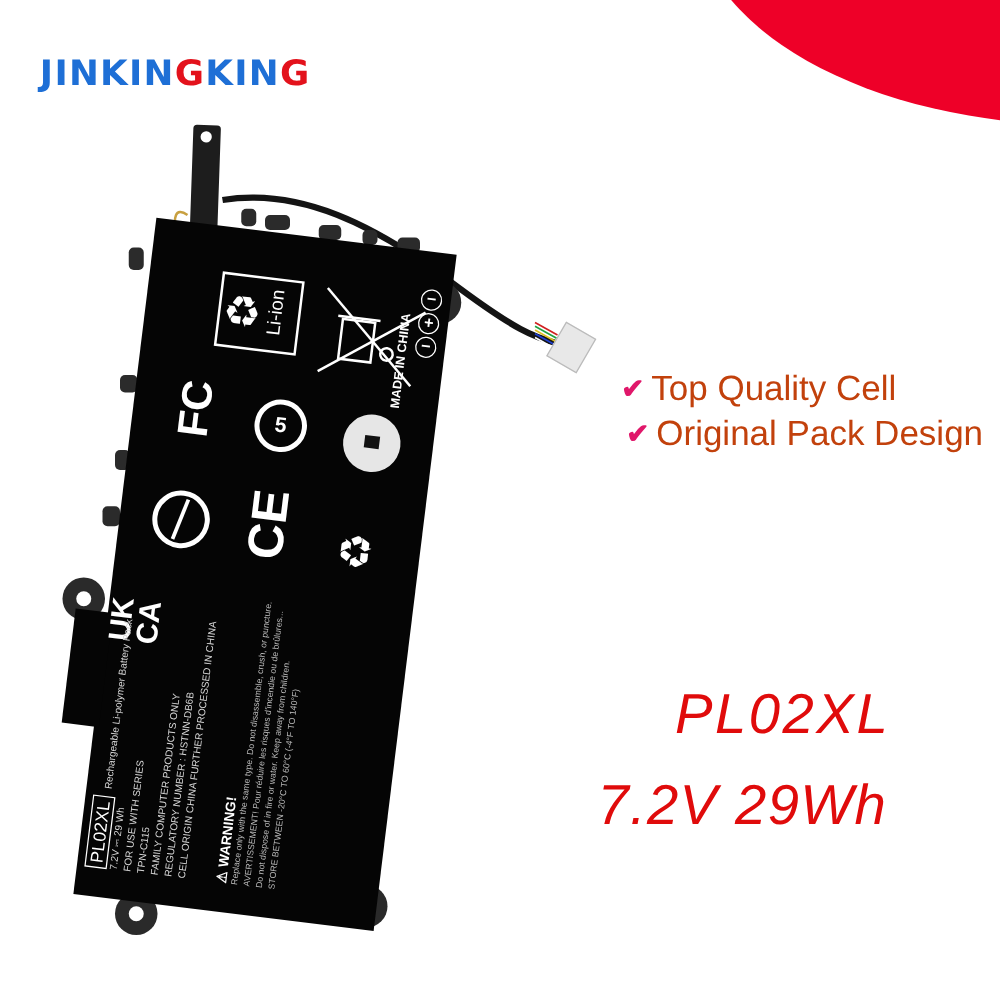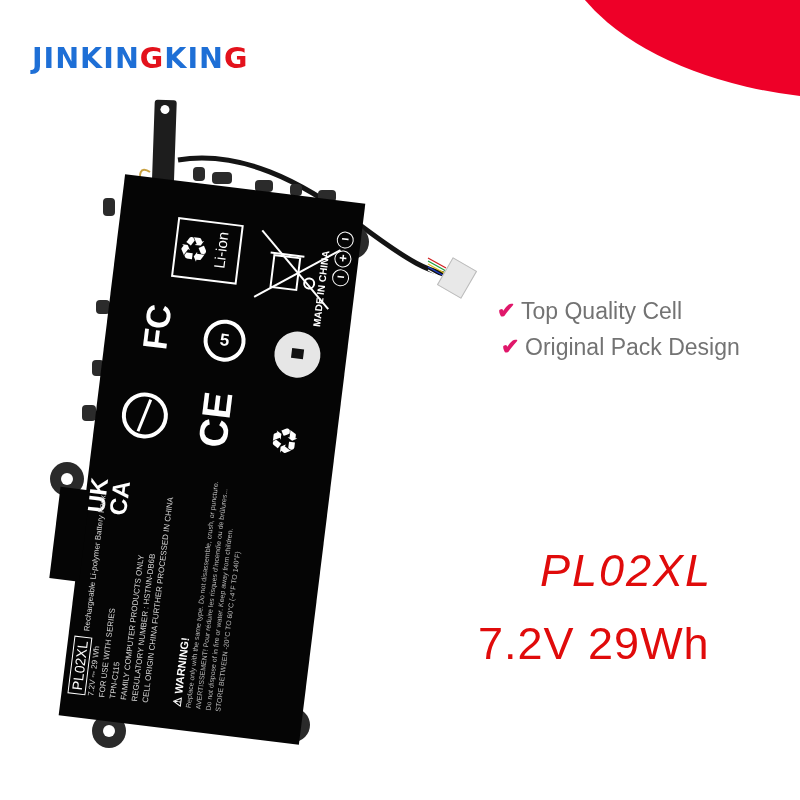--- a/index.html
+++ b/index.html
@@ -6,25 +6,25 @@
   body { width:800px; height:800px; background:#ffffff; position:relative; overflow:hidden; font-family:"Liberation Sans", sans-serif; }
 
   .red-blob { position:absolute; left:555px; top:-250px; width:620px; height:350px; border-radius:50%; background:#ee0028; }
 
   .brand { position:absolute; left:34px; top:42px; font-family:"DejaVu Sans", sans-serif; font-weight:bold; font-size:28px; letter-spacing:1px; color:#1e6fd6; transform:scaleX(1.02); }
   .brand .g { color:#e3121c; }
 
   .features { position:absolute; left:497px; top:293px; }
   .feature { display:flex; align-items:center; height:36px; }
   .feature .check { color:#e0176a; font-size:22px; font-weight:bold; width:22px; margin-right:2px; }
-  .feature .lbl { color:#737373; font-size:23px; }
+  .feature .lbl { color:#c2410c; font-size:28px; }
   .feature.f2 { margin-left:4px; }
 
   .model { position:absolute; left:540px; top:545px; color:#e00b0b; font-size:45px; font-style:italic; letter-spacing:2px; }
-  .spec { position:absolute; left:478px; top:618px; color:#e00b0b; font-size:45px; letter-spacing:1px; }
+  .spec { position:absolute; left:478px; top:618px; color:#e00b0b; font-size:45px; font-style:italic; letter-spacing:1px; }
 
   
   .battery-wrap { position:absolute; left:0; top:0; width:480px; height:800px; }
   .body { position:absolute; left:91px; top:187px; width:242px; height:545px; background:#050505; transform:rotate(7deg); transform-origin:center; }
   .bump { position:absolute; left:-26px; top:318px; width:30px; height:92px; background:#050505; }
   .tab { position:absolute; background:#2b2b2b; border-radius:4px; }
   .ear { position:absolute; width:34px; height:34px; border-radius:50%; background:#2a2a2a; }
   .ear::after { content:""; position:absolute; left:11px; top:11px; width:12px; height:12px; border-radius:50%; background:#fff; }
   .post { position:absolute; left:152px; top:100px; width:22px; height:160px; background:#1d1d1d; border-radius:3px; transform:rotate(2deg); }
   .post::after { content:""; position:absolute; left:6px; top:5px; width:9px; height:9px; border-radius:50%; background:#fff; }

